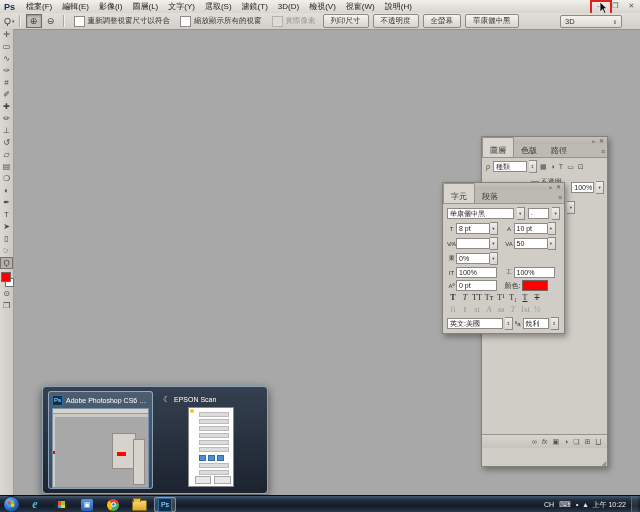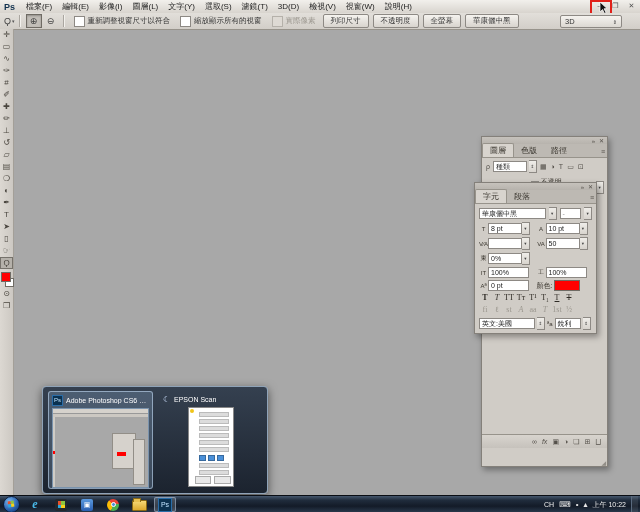--- a/index.html
+++ b/index.html
@@ -47,42 +47,42 @@
   #swatches{position:relative;width:13px;height:17px;margin-top:2px}
   #bg-swatch{position:absolute;left:5px;top:7px;width:7px;height:7px;background:#fff;border:1px solid #6f6b64}
   #fg-swatch{position:absolute;left:1px;top:1px;width:8px;height:8px;border:1px solid #6f6b64}
 
   
   .panel{background:#d0ccc6;border:1px solid #84807a;box-shadow:2px 3px 6px rgba(0,0,0,.35)}
   .dragbar{height:7px;background:linear-gradient(#c6c2bc,#b7b3ad);display:flex;justify-content:flex-end;
     align-items:center;gap:4px;padding-right:3px;font-size:6px;color:#55514b}
   .tabs{height:13px;display:flex;align-items:flex-end;background:#bdb9b3;border-bottom:1px solid #97938b;
     font-size:8px;color:#3a362f;position:relative}
-  .tab{padding:1px 7px 0;line-height:12px}
+  .tab{padding:7px 7px 0;line-height:12px}
   .tab.active{background:#d8d4ce;border:1px solid #97938b;border-bottom:none;border-radius:2px 2px 0 0}
   .panel-menu{position:absolute;right:2px;bottom:2px;font-size:7px;color:#55514b}
   .field{background:#fff;border:1px solid #8d8984;height:9px;font-size:7px;line-height:9px;
     padding-left:2px;color:#222;white-space:nowrap;overflow:hidden}
   .dd-box{width:7px;height:11px;background:linear-gradient(#efede9,#d8d4ce);border:1px solid #8d8984;
     border-left:none;font-size:4.5px;line-height:11px;text-align:center;color:#444}
   .row{display:flex;align-items:center}
 
   
   #layers-panel{left:481px;top:136px;width:125px;height:329px}
   .lp-row{display:flex;align-items:center;padding:2px 3px;font-size:7px;color:#3a362f;gap:2px}
   .lp-icon{font-size:7px;color:#55514b;margin:0 1px}
   #layers-body{height:218px}
   #layers-bottom{height:13px;border-top:1px solid #97938b;background:linear-gradient(#d8d4ce,#c6c2bc);
     display:flex;align-items:center;justify-content:flex-end;gap:5px;padding:0 6px;
     font-size:7px;color:#55514b;font-style:italic}
   #layers-bottom .ic{font-style:normal}
   #resize-grip{position:absolute;right:1px;bottom:0;font-size:6px;color:#928e87}
 
   
-  #char-panel{left:474px;top:182px;width:121px;height:150px}
+  #char-panel{left:442px;top:182px;width:121px;height:150px}
   #char-body{padding:3px 4px 2px;display:flex;flex-direction:column;gap:2px}
   .cp-icon{font-size:6px;color:#3a362f;width:9px;text-align:center;flex:none}
   .half{display:flex;align-items:center;width:56px}
   .tbtn{width:12px;height:10px;line-height:10px;text-align:center;
     font-family:"Liberation Serif","DejaVu Serif",serif;font-size:8px;color:#2e2a24}
   .tbtn.gray{color:#9b978f}
   #color-swatch{width:24px;height:9px;border:1px solid #6f6b64}
 
   
   #preview-popup{left:42px;top:386px;width:226px;height:108px;border-radius:4px;

